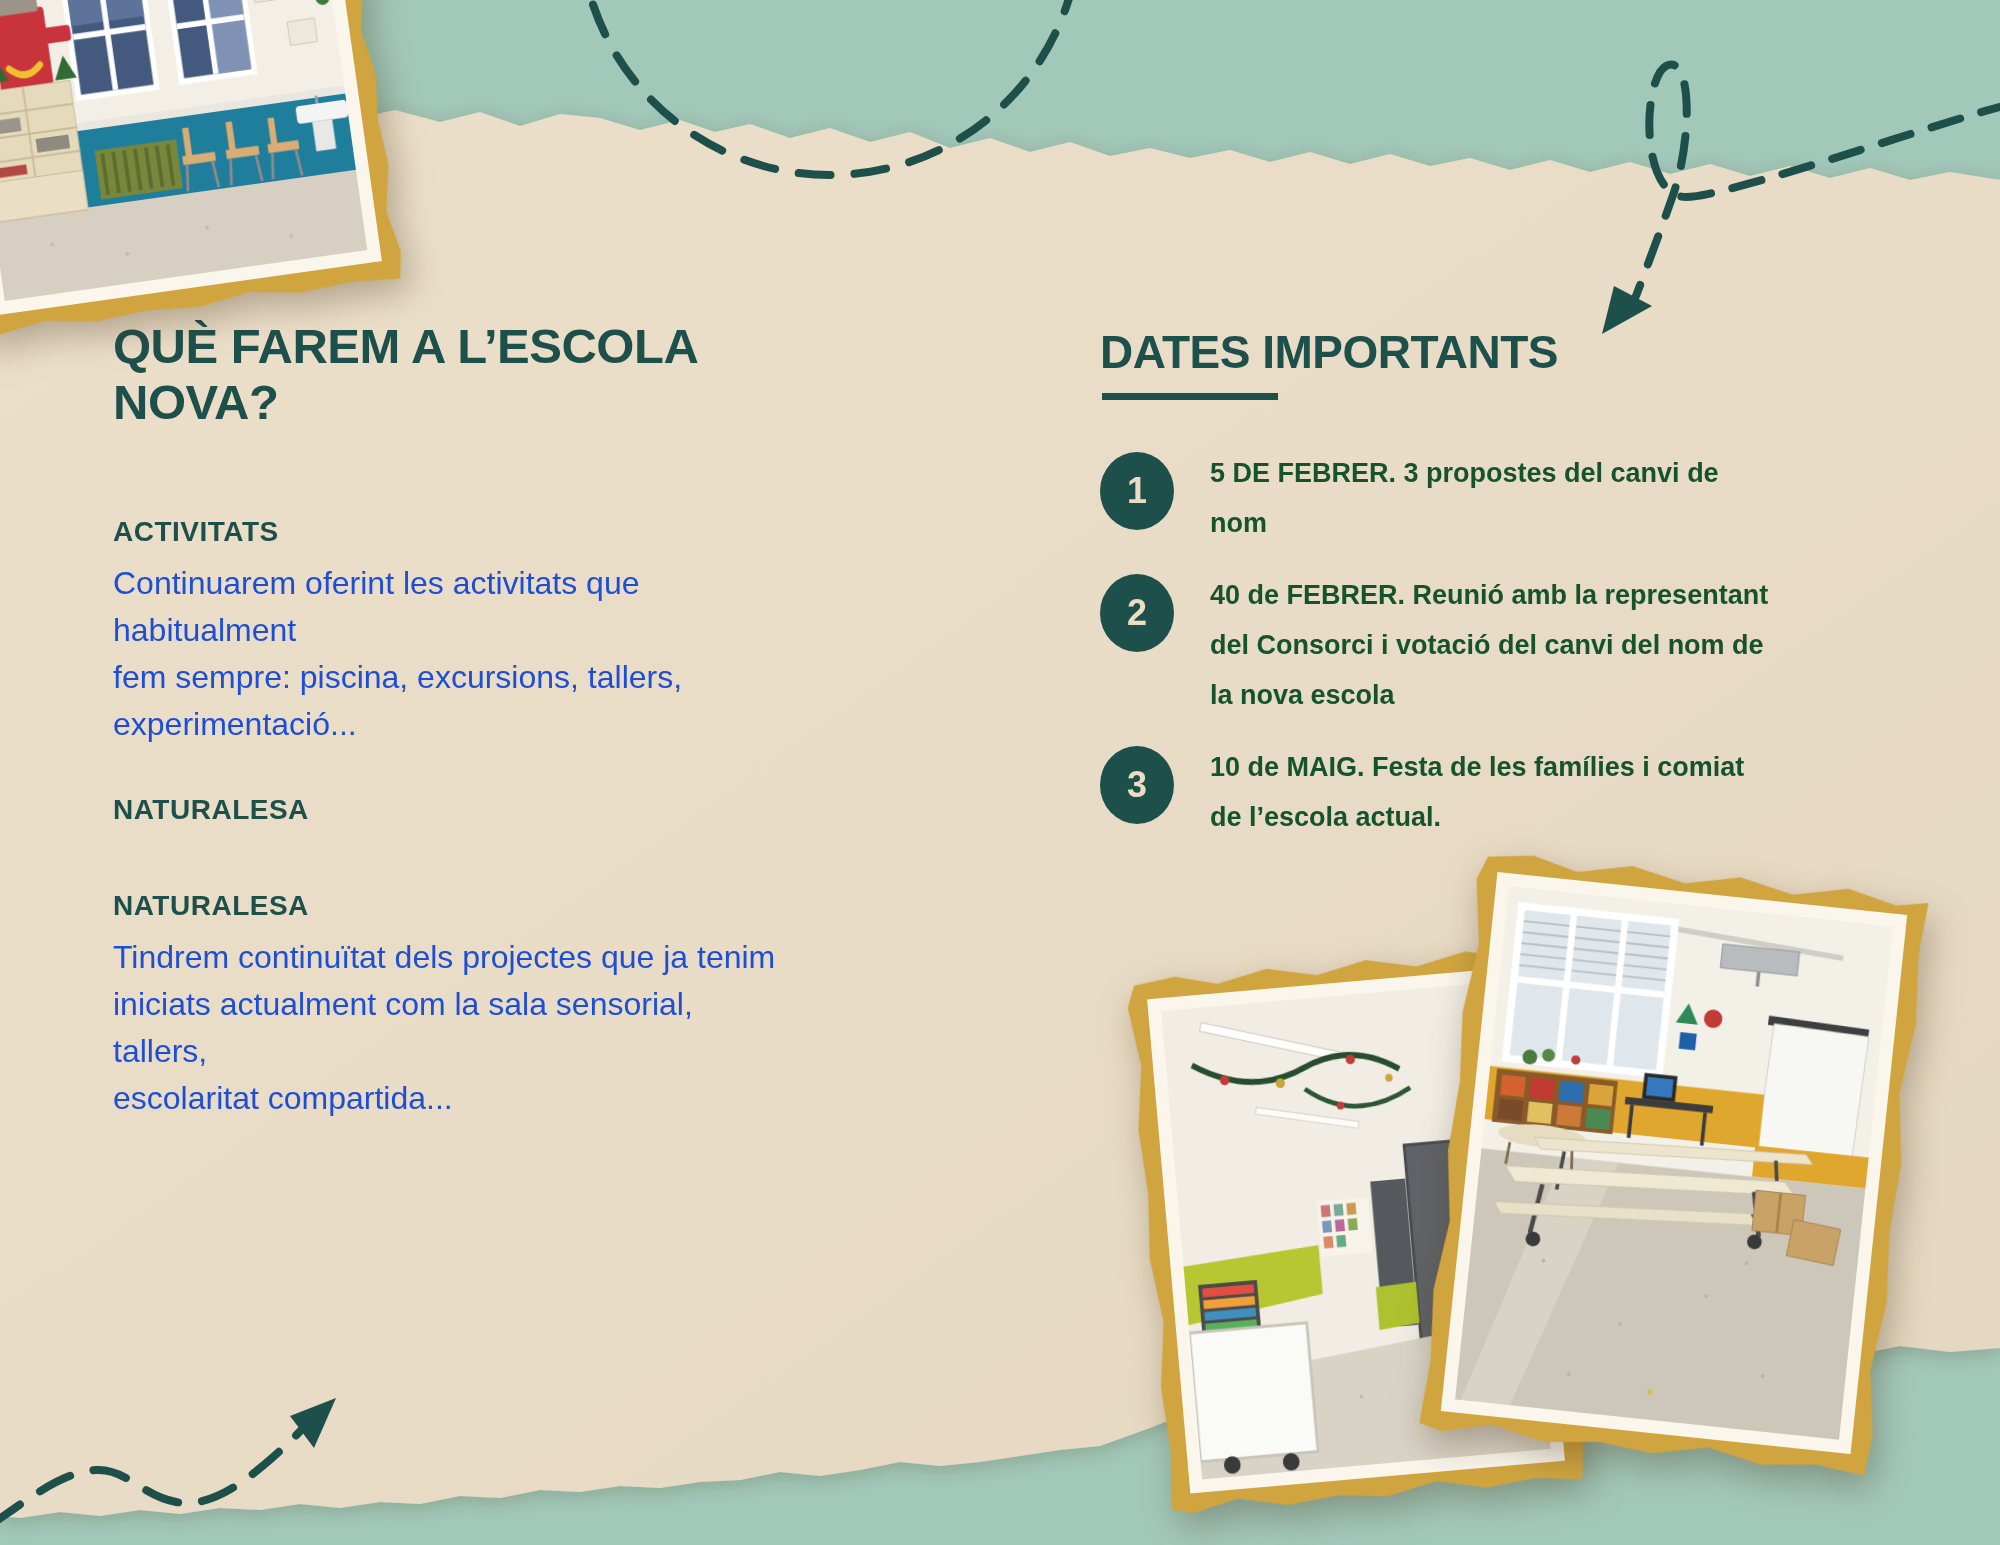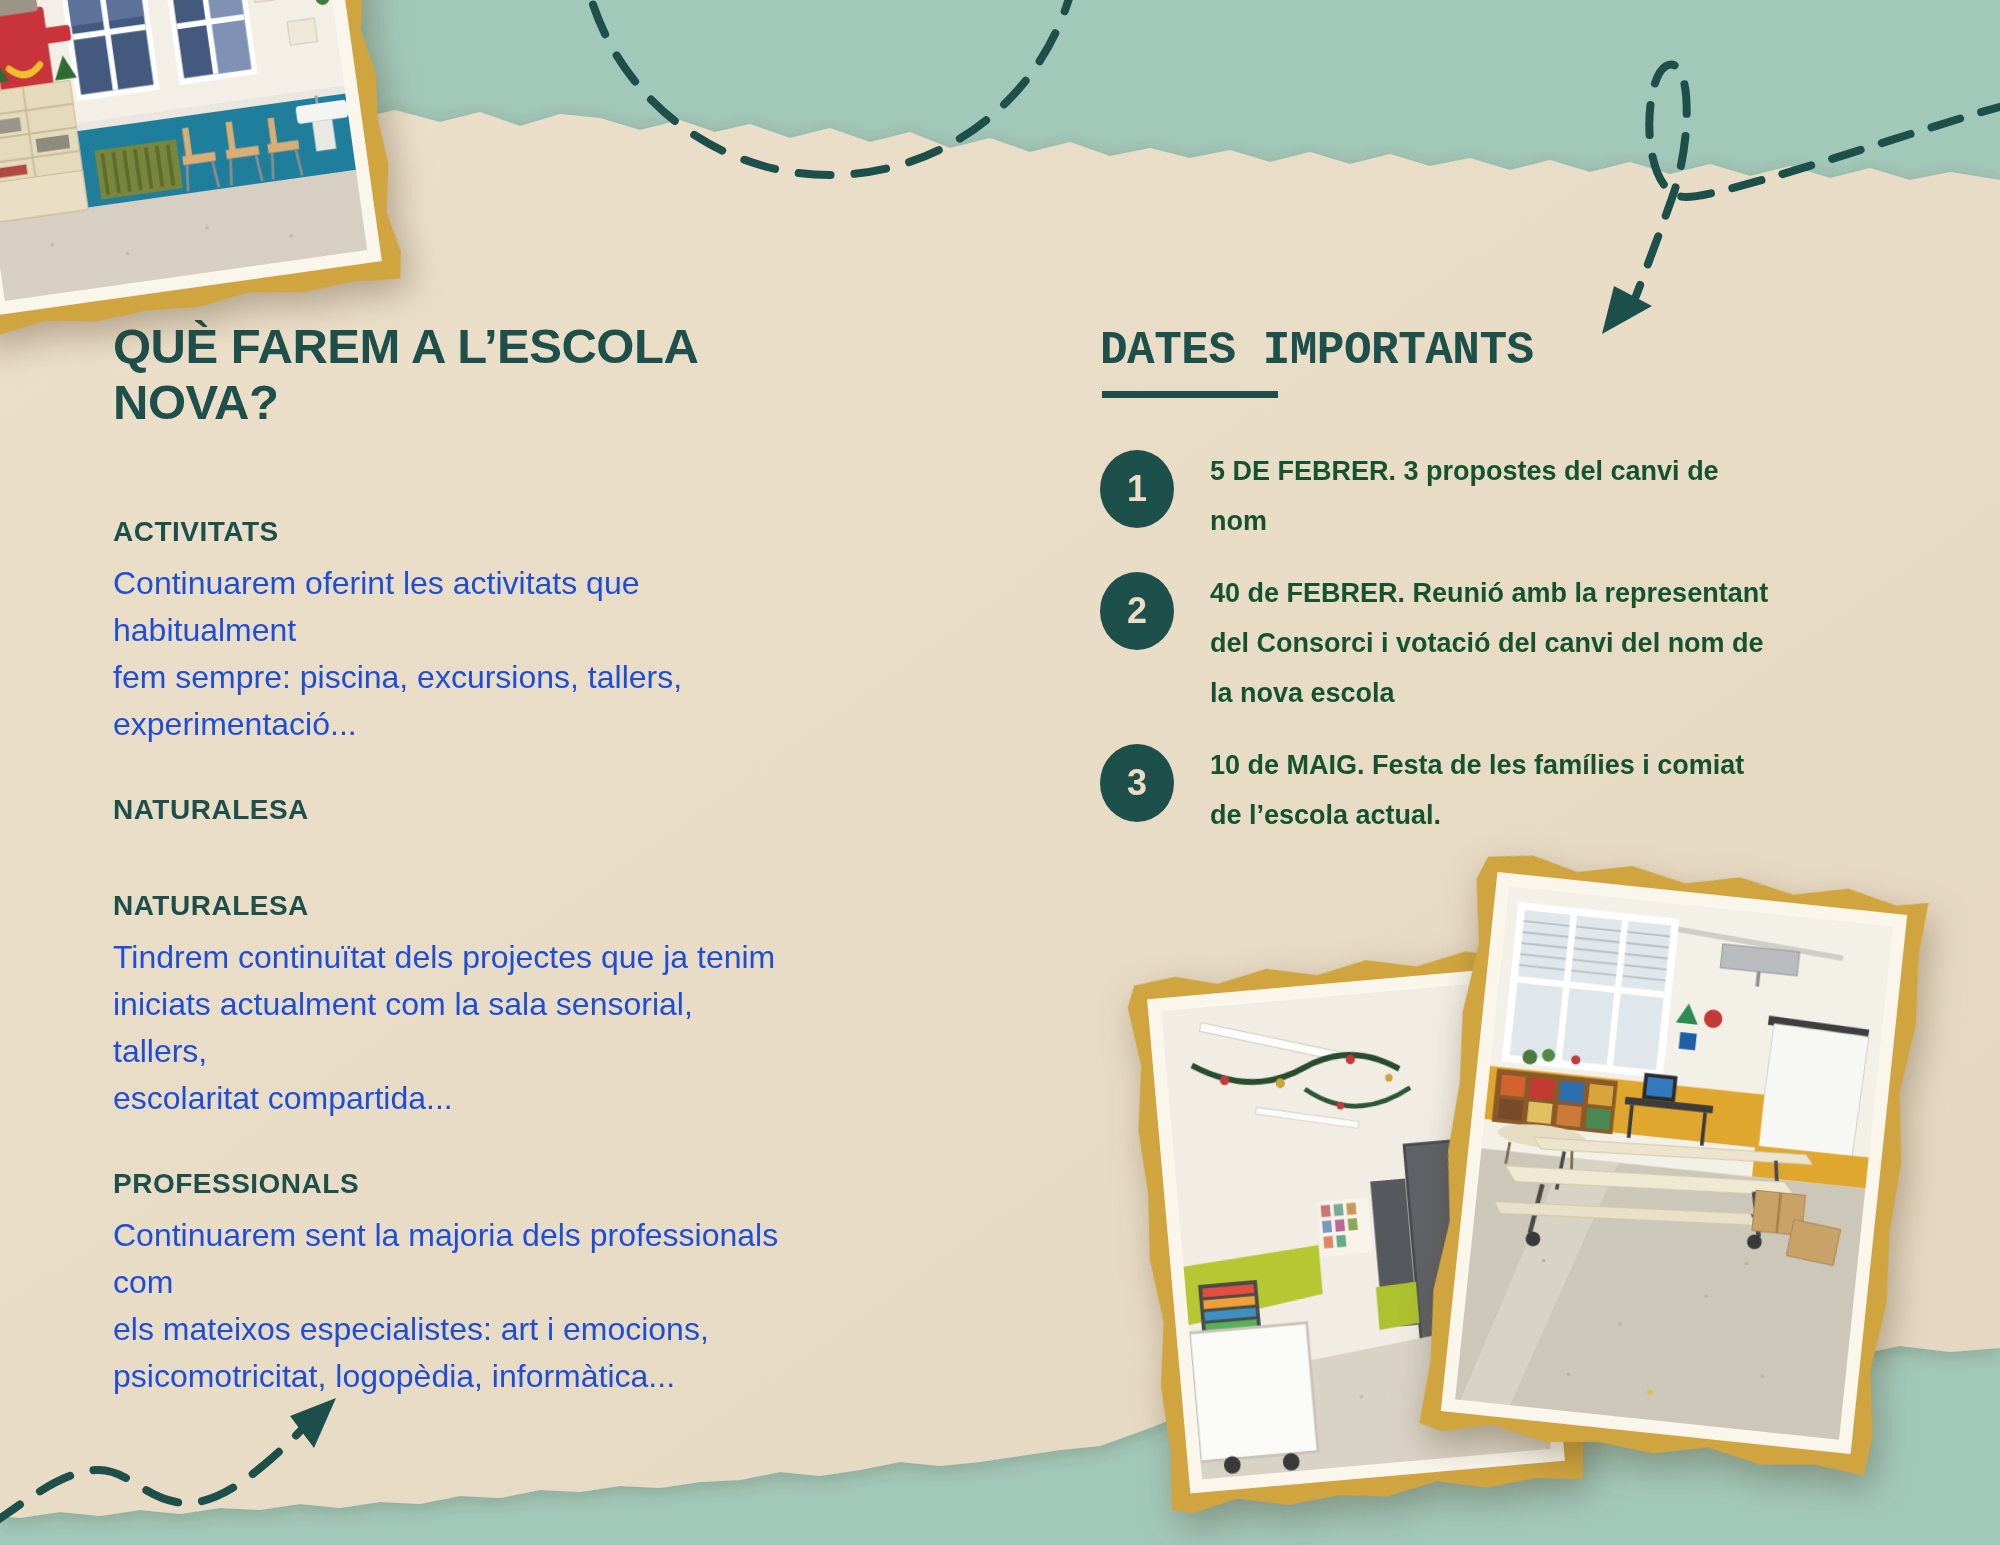--- a/index.html
+++ b/index.html
@@ -10,21 +10,21 @@
 
   
   #left-col{position:absolute;left:113px;top:318px;width:680px;color:#1d4f4b;}
   .main-title{font-size:49px;font-weight:bold;letter-spacing:-.5px;color:#1d4f4b;margin:0 0 86px 0;}
   .section{margin:8px 0 46px 0;}
   .section.gap-top{margin-top:64px;}
   .section h3{font-size:28px;font-weight:bold;letter-spacing:.5px;margin:0 0 12px 0;color:#1d4f4b;}
   .section p{font-size:32px;line-height:47px;margin:0;color:#1d4ed8;white-space:pre-line;font-weight:400;}
 
   #right-col{position:absolute;left:1100px;top:325px;width:820px;color:#1d4f4b;}
-  .right-title{font-size:46px;font-weight:bold;letter-spacing:-.5px;margin:0;font-family:Liberation Mono, monospace;}
+  .right-title{font-size:46px;font-weight:bold;letter-spacing:-.5px;margin:0;}
   .title-underline{width:176px;height:7px;background:#1d4f4b;margin:14px 0 0 2px;}
   .dates-list{margin-top:48px;}
   .date-item{display:flex;align-items:flex-start;margin-bottom:22px;}
   .num-circle{flex:0 0 auto;width:74px;height:78px;border-radius:50%;background:#1d4f4b;
     color:#ecdcc3;font-size:36px;font-weight:bold;display:flex;align-items:center;justify-content:center;
     margin-top:4px;}
   .date-text{font-size:27px;font-weight:bold;line-height:50px;color:#14532d;margin-left:36px;
     white-space:pre-line;width:660px;}
 
   
@@ -102,26 +102,20 @@
       <h3>NATURALESA</h3>
     </div>
 
     <div class="section gap-top">
       <h3>NATURALESA</h3>
       <p>Tindrem continuïtat dels projectes que ja tenim
 iniciats actualment com la sala sensorial, tallers,
 escolaritat compartida...</p>
     </div>
 
-    <div class="section">
-      <h3>PROFESSIONALS</h3>
-      <p>Continuarem sent la majoria dels professionals com
-els mateixos especialistes: art i emocions,
-psicomotricitat, logopèdia, informàtica...</p>
-    </div>
   </div>
 
   <div id="right-col">
     <h2 class="right-title">DATES IMPORTANTS</h2>
     <div class="title-underline"></div>
 
     <div class="dates-list">
       <div class="date-item">
         <div class="num-circle">1</div>
         <div class="date-text">5 DE FEBRER. 3 propostes del canvi de

